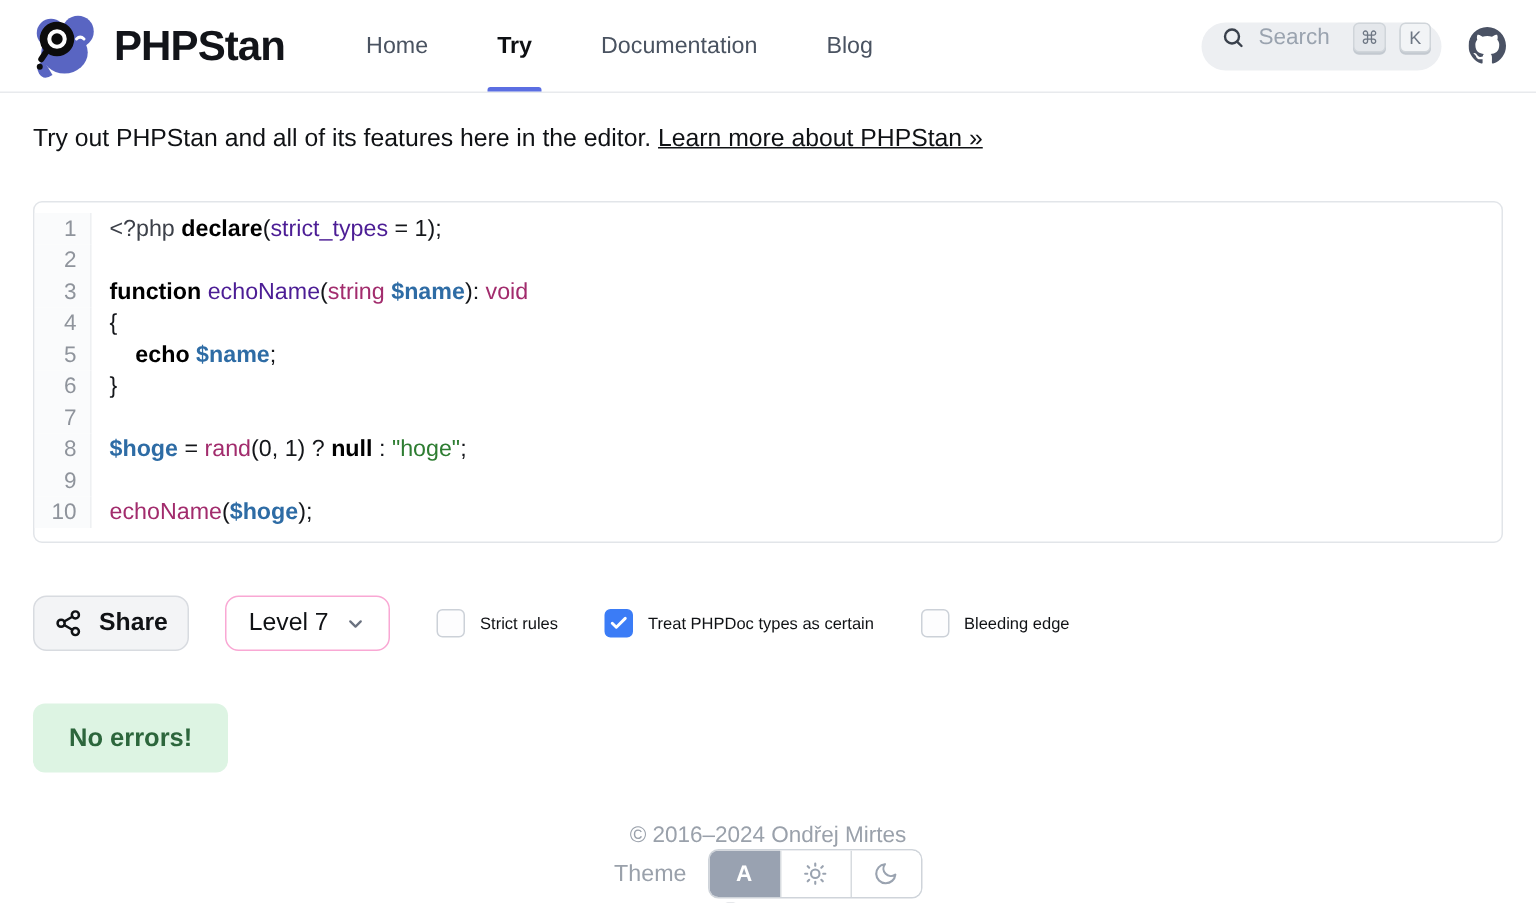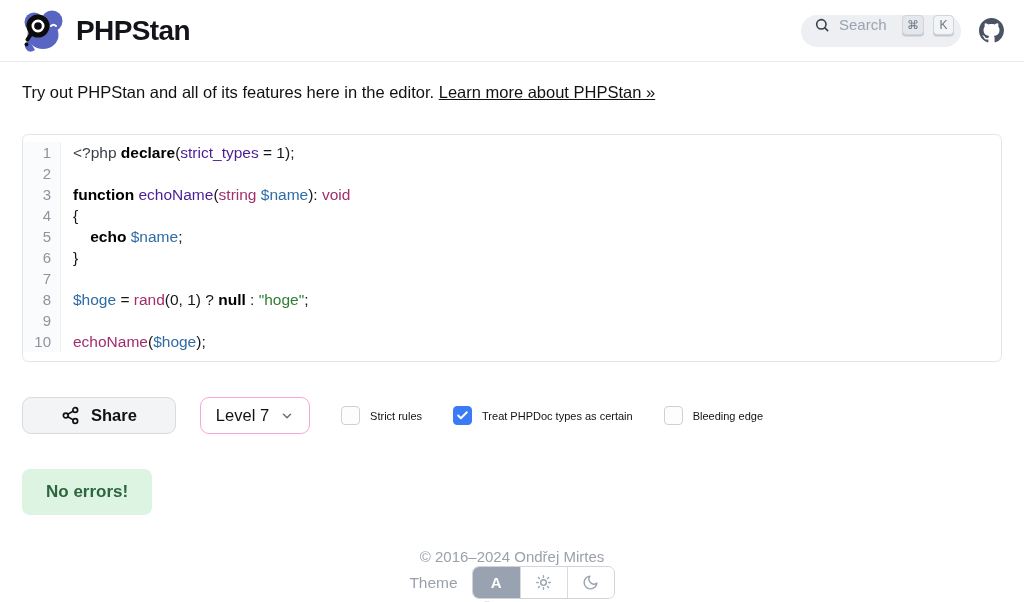--- a/index.html
+++ b/index.html
@@ -96,33 +96,33 @@
     color: #8f949c;
     background: #fafbfc;
     border-right: 1px solid #eef0f2;
     font-size: 15px;
     user-select: none;
   }
   .code { padding-left: 12px; white-space: pre; }
   .tok-m { color: #3c4049; }
   .tok-k { color: #000000; font-weight: 700; }
   .tok-d { color: #4c1d95; }
-  .tok-v { color: #2e6ca5; }
+  .tok-v { color: #2e6ca5; font-weight: bold; }
   .tok-t { color: #a22c6d; }
   .tok-s { color: #2e7d32; }
   .tok-p { color: #14161a; }
 
   
   .controls { margin-top: 35px; display: flex; align-items: center; }
   .btn-share {
     display: inline-flex; align-items: center; gap: 11px;
     background: #f3f4f6;
     border: 1px solid #d8dbe0;
     border-radius: 9px;
-    padding: 8px 38px;
+    padding: 8px 13px;
     font-size: 16.5px;
     font-weight: 600;
     color: #101215;
     cursor: pointer;
     font-family: "Liberation Sans", sans-serif;
   }
   .level-select {
     display: inline-flex; align-items: center; gap: 11px;
     background: #fff;
     border: 1px solid #f9a8d4;
@@ -204,20 +204,26 @@
       <path d="M9 33 q-6 4 -3 9 q3 5 9 1 z"></path>
     </g>
     <path d="M31 19 q2.5 -2.5 5 0" stroke="#ffffff" stroke-width="2" fill="none" stroke-linecap="round"></path>
     <circle cx="18" cy="19" r="9" fill="#ffffff" stroke="#0c0c0c" stroke-width="5"></circle>
     <circle cx="18" cy="19" r="3.8" fill="#0c0c0c"></circle>
     <line x1="11.5" y1="26.5" x2="7.5" y2="32.5" stroke="#0c0c0c" stroke-width="4" stroke-linecap="round"></line>
     <circle cx="6.5" cy="37.5" r="2" fill="#0c0c0c"></circle>
   </svg>
   <div class="brand-title">PHPStan</div>
 
+  <nav>
+    <a class="nav-item">Home</a>
+    <a class="nav-item active">Try</a>
+    <a class="nav-item">Documentation</a>
+    <a class="nav-item">Blog</a>
+  </nav>
 
   <div class="search-pill">
     <svg width="16" height="16" viewBox="0 0 24 24" fill="none" stroke="#3a414c" stroke-width="2.4" stroke-linecap="round">
       <circle cx="11" cy="11" r="7"></circle>
         <line x1="20.5" y1="20.5" x2="16.3" y2="16.3"></line>
     </svg>
     <span class="search-text">Search</span>
     <span class="kbd">⌘</span>
     <span class="kbd key-k">K</span>
   </div>

